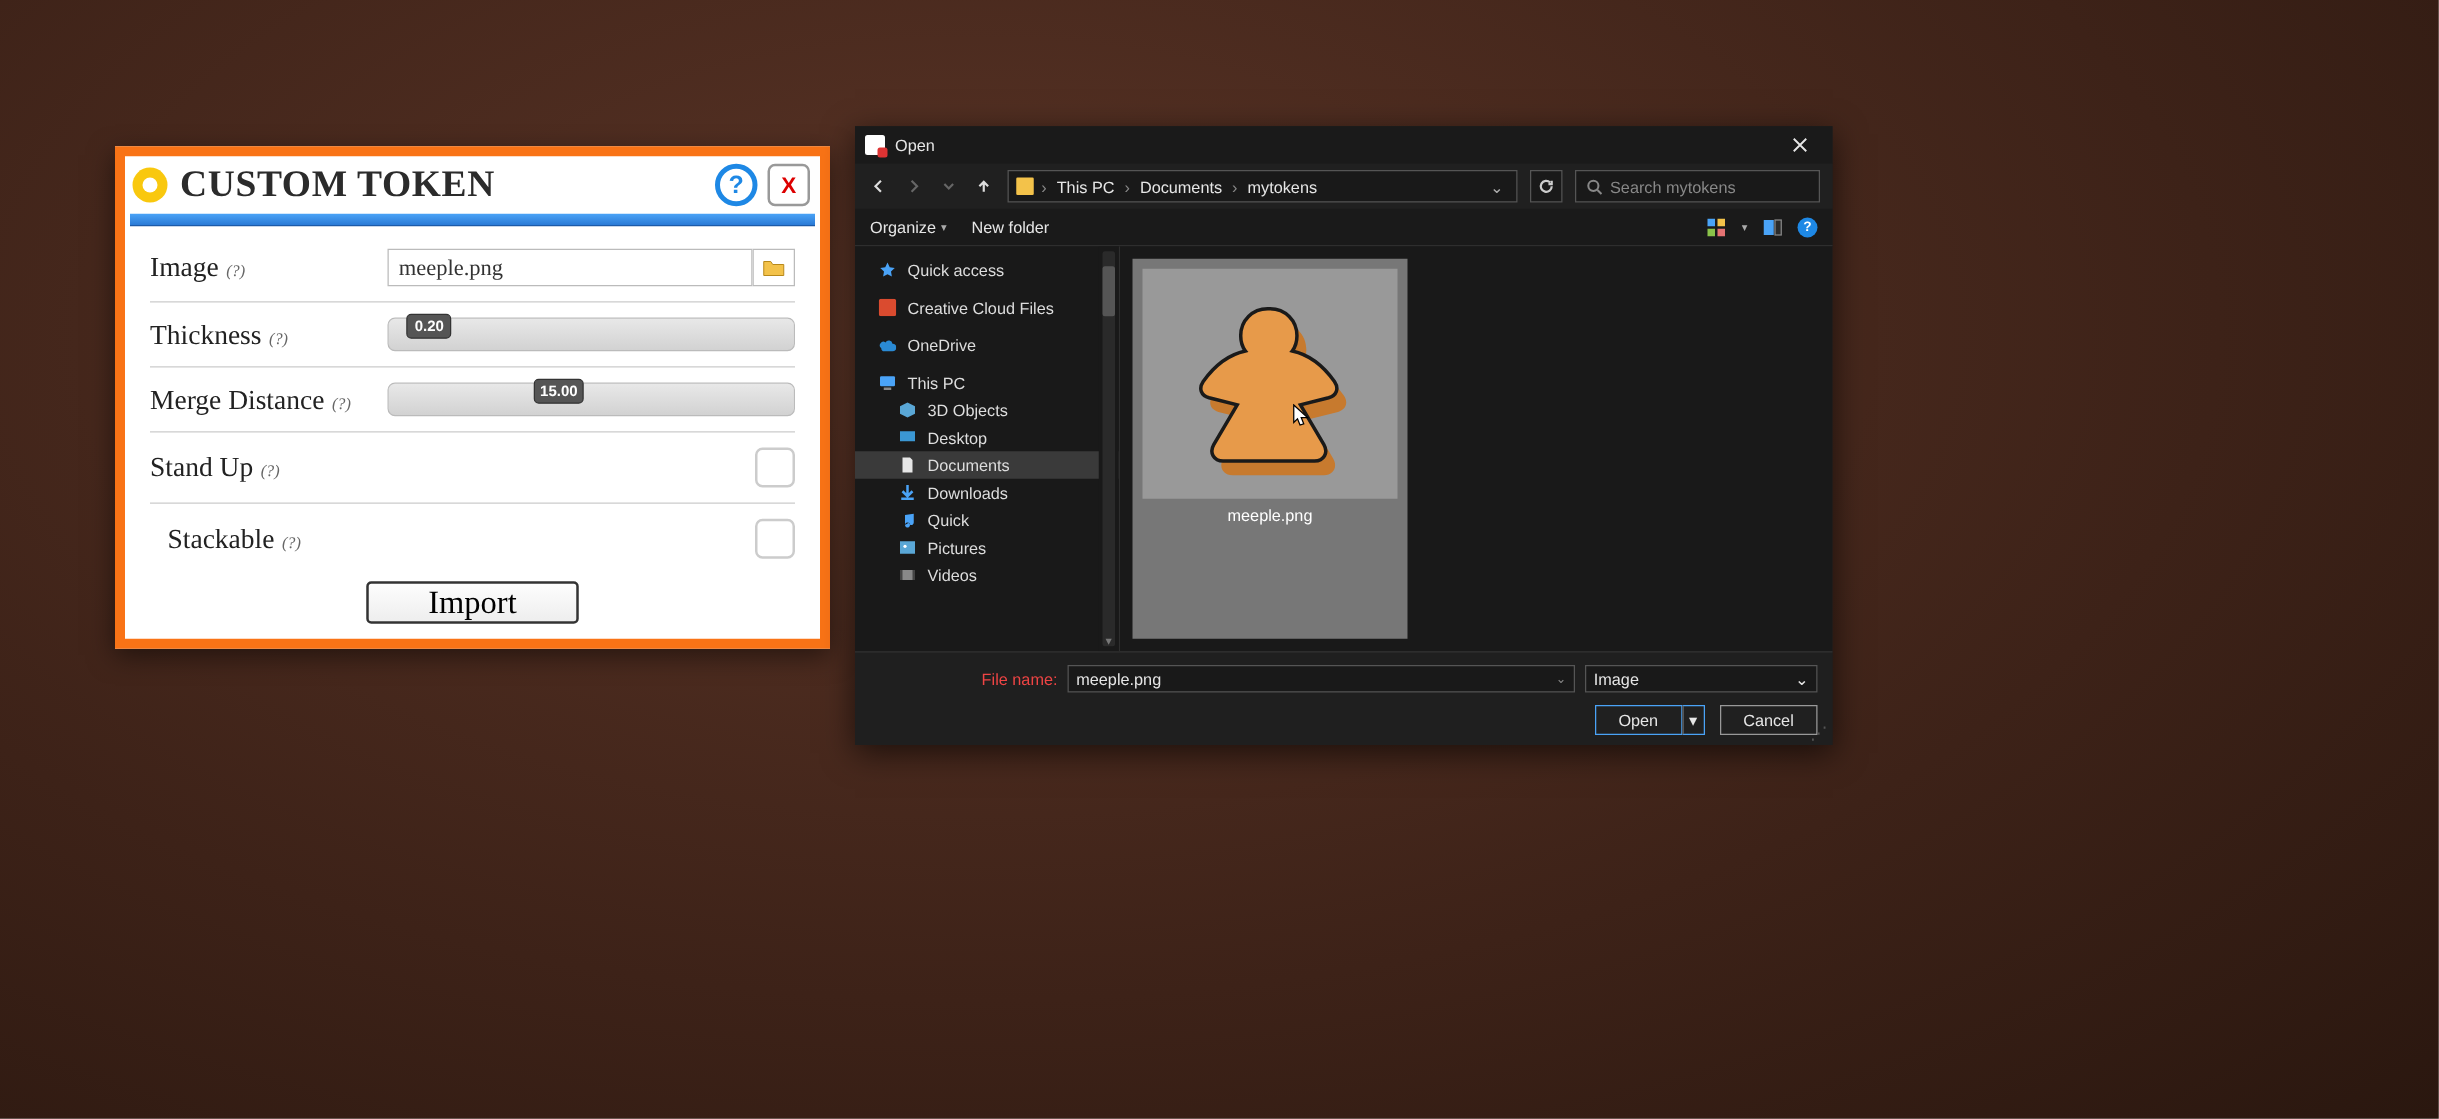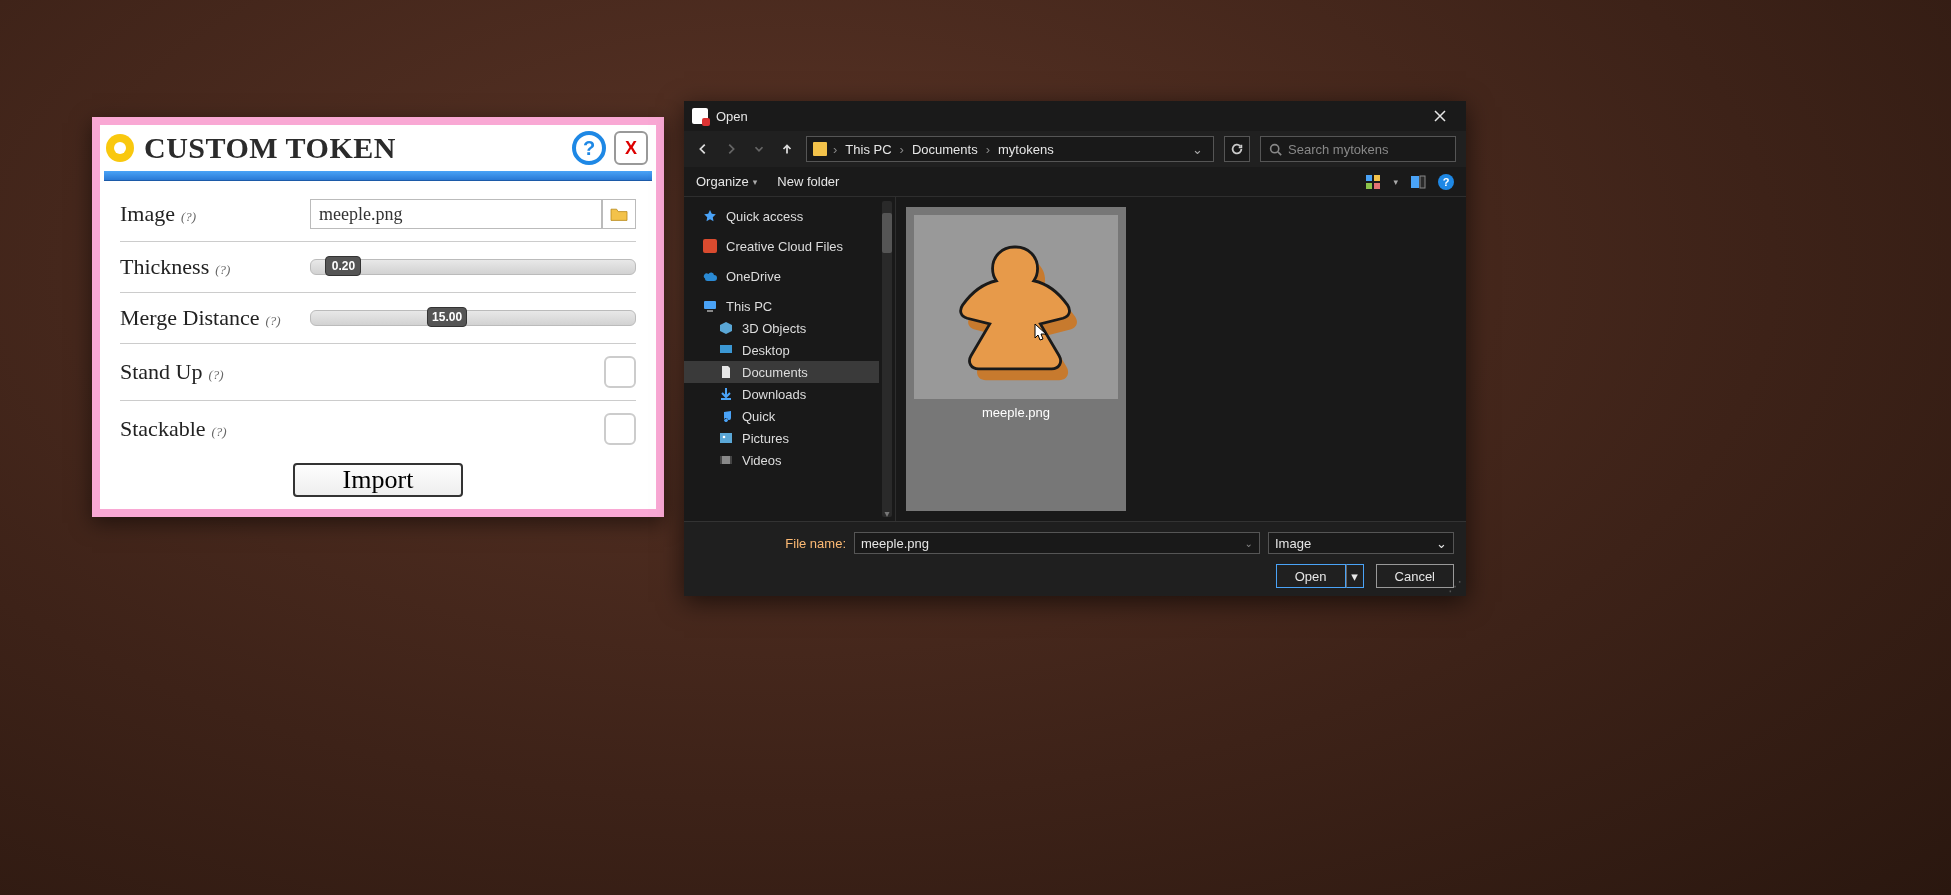--- a/index.html
+++ b/index.html
@@ -11,21 +11,21 @@
     overflow: hidden;
   }
 
   
   .ct-window {
     position: absolute;
     left: 92px;
     top: 117px;
     width: 572px;
     background: #fff;
-    border: 8px solid #f9a8d4;
+    border: 8px solid #f97316;
     box-shadow: 0 6px 20px rgba(0,0,0,.5);
   }
   .ct-titlebar {
     display: flex;
     align-items: center;
     padding: 6px 8px 2px 6px;
   }
   .ct-ring {
     width: 28px; height: 28px; border-radius: 50%;
     background: #f9c80e;
@@ -124,21 +124,21 @@
   }
   .ct-browse svg { width: 20px; height: 16px; }
 
   .ct-slider-wrap {
     flex: 1;
     position: relative;
     display: flex;
     align-items: center;
   }
   .ct-slider-track {
-    height: 16px;
+    height: 27px;
     flex: 1;
     border-radius: 6px;
     background: linear-gradient(#e8e8e8,#d2d2d2);
     border: 1px solid #bbb;
     position: relative;
     text-decoration: underline;
   }
   .ct-slider-thumb {
     position: absolute;
     top: -4px;
@@ -335,21 +335,21 @@
     background:#1f1f1f;
     padding: 10px 12px 8px 12px;
     border-top:1px solid #333;
   }
   .fo-fn-row {
     display:flex;
     align-items:center;
     gap:8px;
     margin-bottom:10px;
   }
-  .fo-fn-label { width: 150px; text-align:right; color:#fdba74;}
+  .fo-fn-label { width: 150px; text-align:right; color:#ef4444;}
   .fo-fn-input {
     flex:1;
     height:22px;
     background:#191919;
     border:1px solid #555;
     color:#e6e6e6;
     padding:0 6px;
     font-size:13px;
     display:flex;align-items:center;justify-content:space-between;
   }
@@ -443,21 +443,21 @@
     </div>
 
     <div class="ct-row">
       <div class="ct-label">
         <span>Stand Up</span>
         <span class="ct-hint">(?)</span>
       </div>
       <div class="ct-check"></div>
     </div>
 
-    <div class="ct-row" style="border-bottom:none;">
+    <div class="ct-row" style="border-bottom:none;margin-left:14px;">
       <div class="ct-label">
         <span>Stackable</span>
         <span class="ct-hint">(?)</span>
       </div>
       <div class="ct-check"></div>
     </div>
 
     <div class="ct-footer">
       <button class="ct-import">Import</button>
     </div>

